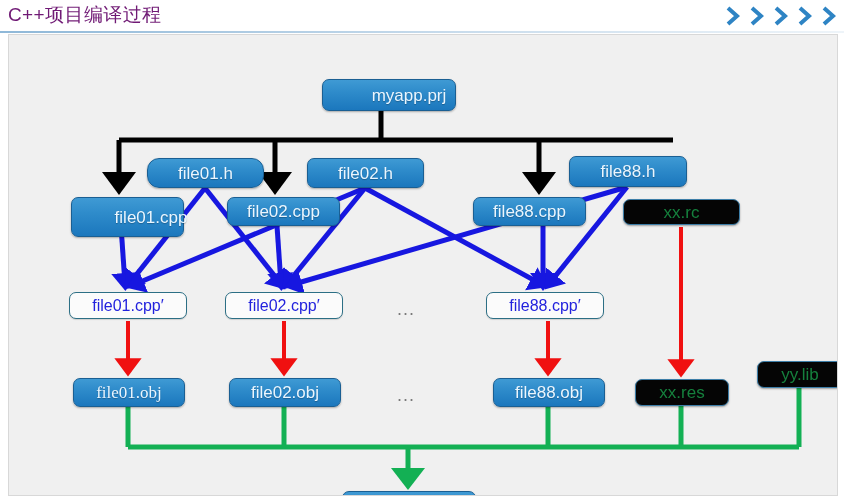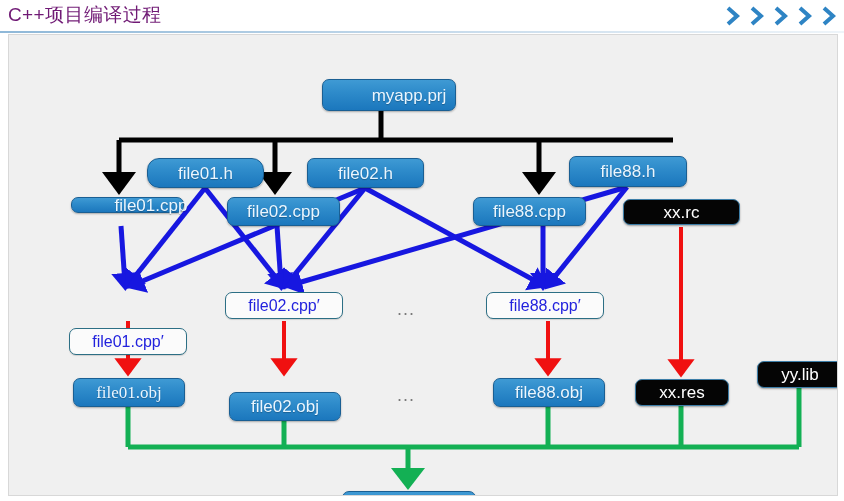--- a/index.html
+++ b/index.html
@@ -87,21 +87,21 @@
   .node.blue {
     background: linear-gradient(to bottom, #3f9ad4 0%, #2f8ccb 38%, #1b77bd 100%);
     border: 1px solid #1a5f93;
     color: #eaf6ff;
     box-shadow: 0 1px 2px rgba(0,0,0,0.30);
     text-shadow: 0 1px 1px rgba(0,0,0,0.25);
   }
   .node.black {
     background: #050505;
     border: 1px solid #3d7ea8;
-    color: #ffffff;
+    color: #15803d;
     box-shadow: 0 1px 2px rgba(0,0,0,0.35);
   }
   .node.outline {
     background: #fbfbfb;
     border: 1px solid #2c6f85;
     color: #2222dd;
     box-shadow: 0 1px 1px rgba(0,0,0,0.14);
     font-size: 16px;
   }
   .ellipsis {
@@ -212,45 +212,45 @@
         </div>
         <div class="node blue" style="left: 138px; top: 123px; width: 117px; height: 30px; border-radius: 12px;">
           <span>file01.h</span>
         </div>
         <div class="node blue" style="left: 298px; top: 123px; width: 117px; height: 30px;">
           <span>file02.h</span>
         </div>
         <div class="node blue" style="left: 560px; top: 121px; width: 118px; height: 31px;">
           <span>file88.h</span>
         </div>
-        <div class="node blue" style="left: 62px; top: 162px; width: 113px; height: 16px; padding-left: 47px;">
+        <div class="node blue" style="left: 62px; top: 162px; width: 113px; height: 40px; padding-left: 47px;">
           <span>file01.cpp</span>
         </div>
         <div class="node blue" style="left: 218px; top: 162px; width: 113px; height: 29px;">
           <span>file02.cpp</span>
         </div>
         <div class="node blue" style="left: 464px; top: 162px; width: 113px; height: 29px;">
           <span>file88.cpp</span>
         </div>
         <div class="node black" style="left: 614px; top: 164px; width: 117px; height: 26px;">
           <span>xx.rc</span>
         </div>
-        <div class="node outline" style="left: 60px; top: 257px; width: 118px; height: 27px; margin-top: 36px;">
+        <div class="node outline" style="left: 60px; top: 257px; width: 118px; height: 27px;">
           <span>file01.cpp′</span>
         </div>
         <div class="node outline" style="left: 216px; top: 257px; width: 118px; height: 27px;">
           <span>file02.cpp′</span>
         </div>
         <div class="node outline" style="left: 477px; top: 257px; width: 118px; height: 27px;">
           <span>file88.cpp′</span>
         </div>
         <div class="node blue" style="left: 64px; top: 343px; width: 112px; height: 29px; font-family: Liberation Serif, serif;">
           <span>file01.obj</span>
         </div>
-        <div class="node blue" style="left: 220px; top: 343px; width: 112px; height: 29px; margin-top: 14px;">
+        <div class="node blue" style="left: 220px; top: 343px; width: 112px; height: 29px;">
           <span>file02.obj</span>
         </div>
         <div class="node blue" style="left: 484px; top: 343px; width: 112px; height: 29px;">
           <span>file88.obj</span>
         </div>
         <div class="node black" style="left: 626px; top: 344px; width: 94px; height: 27px;">
           <span>xx.res</span>
         </div>
         <div class="node black" style="left: 748px; top: 326px; width: 86px; height: 27px;">
           <span>yy.lib</span>

